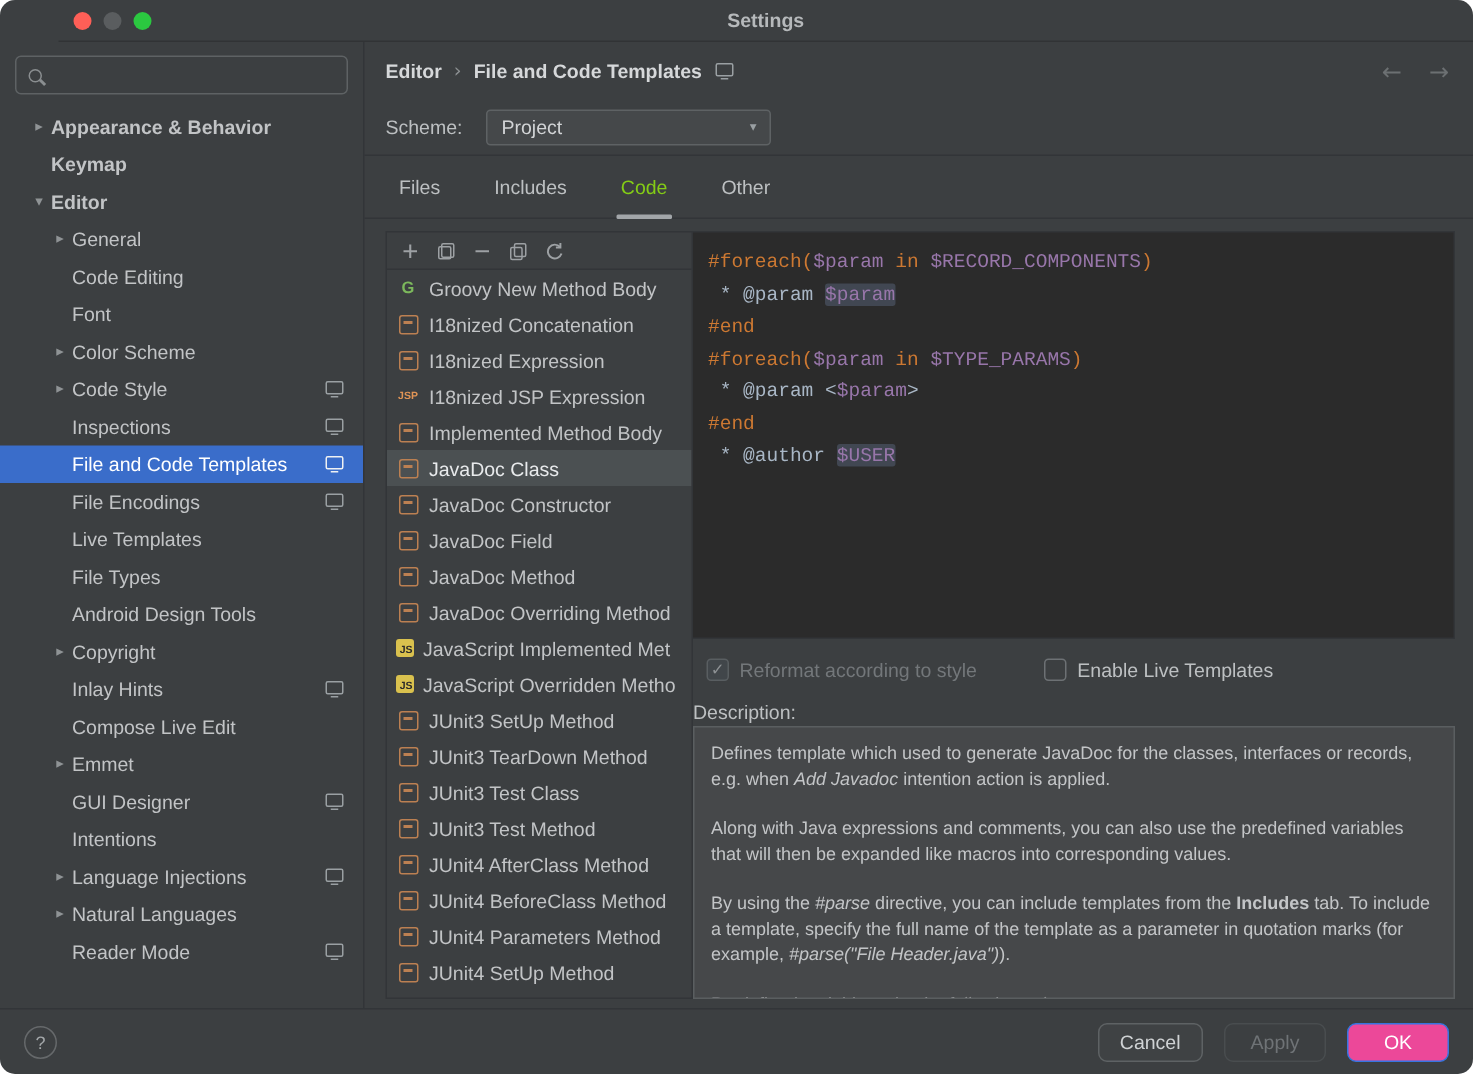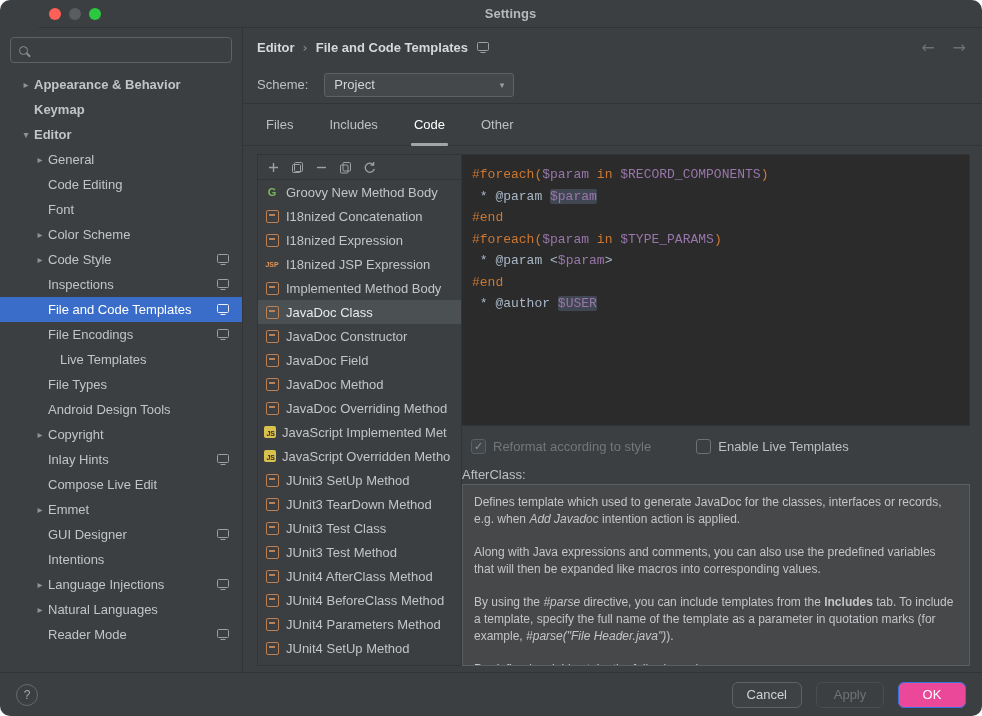--- a/index.html
+++ b/index.html
@@ -43,21 +43,21 @@
   .crumb-icon { color:#9aa0a3; display:flex; align-items:center; }
   .nav-arrows { margin-left:auto; display:flex; gap:18px; color:#6c7072; font-family:"DejaVu Sans",sans-serif; font-size:16px; }
   .nav-arrows span { cursor:default; }
 
   .scheme-row { flex:0 0 38px; display:flex; align-items:center; padding:0 14px; border-bottom:1px solid #323538; }
   .scheme-select { margin-left:16px; width:190px; height:24px; background:#45484a; border:1px solid #5e6264; border-radius:3px; display:flex; align-items:center; padding:0 9px; color:#d2d4d6; }
   .scheme-chevron { margin-left:auto; color:#9aa0a3; font-family:"DejaVu Sans",sans-serif; font-size:9px; }
 
   .tabs-row { flex:0 0 42px; display:flex; align-items:flex-end; gap:30px; padding:0 20px; border-bottom:1px solid #323538; }
   .tab { position:relative; padding:0 3px 13px; color:#bdc0c2; }
-  .tab.active { color:#ffffff; }
+  .tab.active { color:#84cc16; }
   .tab.active::after { content:""; position:absolute; left:0; right:0; bottom:-1px; height:3px; background:#a2a6a9; border-radius:1px; }
 
   .content { flex:1; display:flex; padding:8px 12px 6px 14px; min-height:0; }
 
   
   .list-panel { flex:0 0 205px; width:205px; border:1px solid #323538; display:flex; flex-direction:column; min-height:0; background:#3c3f41; }
   .list-toolbar { flex:0 0 25px; display:flex; align-items:center; gap:11px; padding:0 9px; border-bottom:1px solid #323538; color:#9da1a4; }
   .tool-icon { display:flex; align-items:center; cursor:default; }
   .tpl-list { flex:1; overflow:hidden; }
   .tpl-row { height:24px; display:flex; align-items:center; gap:6px; padding:0 6px; white-space:nowrap; overflow:hidden; }
@@ -187,21 +187,21 @@
           <div class="tree-row" style="padding-left: 32px;">
             <span class="chevron"></span>
             <span class="tree-label">File Encodings</span>
             <span class="row-screen-icon">
               <svg width="14" height="13" viewBox="0 0 14 13">
                 <rect x="1.5" y="1.5" width="11" height="8" rx="1" stroke="currentColor" fill="none"></rect>
                 <path d="M4.5 11.5h5" stroke="currentColor" fill="none"></path>
               </svg>
             </span>
           </div>
-          <div class="tree-row" style="padding-left: 44px;">
+          <div class="tree-row" style="padding-left: 32px;">
             <span class="chevron"></span>
             <span class="tree-label">Live Templates</span>
           </div>
           <div class="tree-row" style="padding-left: 32px;">
             <span class="chevron"></span>
             <span class="tree-label">File Types</span>
           </div>
           <div class="tree-row" style="padding-left: 32px;">
             <span class="chevron"></span>
             <span class="tree-label">Android Design Tools</span>
@@ -434,21 +434,21 @@
             <div class="checkbox-wrap">
               <span class="cb checked-disabled"></span>
               <span class="cb-label disabled">Reformat according to style</span>
             </div>
             <div class="checkbox-wrap">
               <span class="cb unchecked"></span>
               <span class="cb-label">Enable Live Templates</span>
             </div>
           </div>
 
-          <div class="desc-label">AfterClass:</div>
+          <div class="desc-label">Description:</div>
           <div class="desc-box">
               <p class="desc-p"><span>Defines template which used to generate JavaDoc for the classes, interfaces or records, e.g. when </span><span style="font-style: italic;">Add Javadoc</span><span> intention action is applied.</span></p>
               <p class="desc-p"><span>Along with Java expressions and comments, you can also use the predefined variables that will then be expanded like macros into corresponding values.</span></p>
               <p class="desc-p"><span>By using the </span><span style="font-style: italic;">#parse</span><span> directive, you can include templates from the </span><span style="font-weight: bold;">Includes</span><span> tab. To include a template, specify the full name of the template as a parameter in quotation marks (for example, </span><span style="font-style: italic;">#parse("File Header.java")</span><span>).</span></p>
               <p class="desc-p"><span>Predefined variables take the following values:</span></p>
             </div>
         </div>
 
       </div>
 

